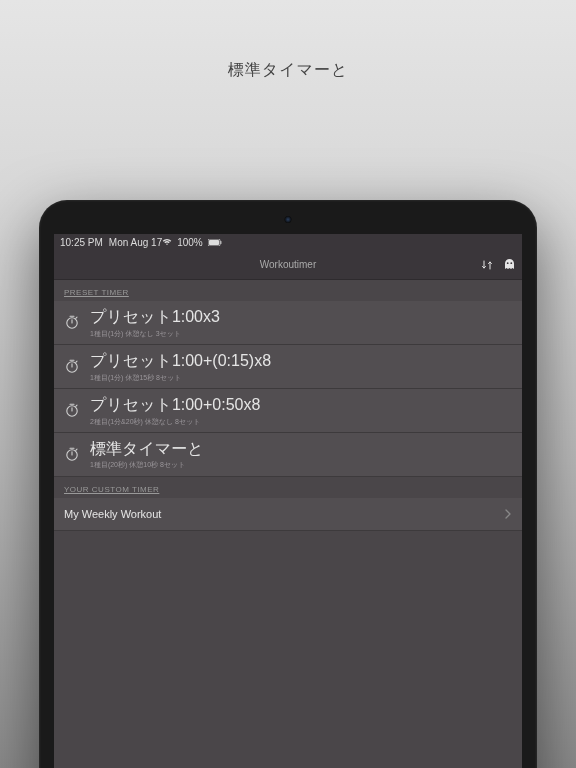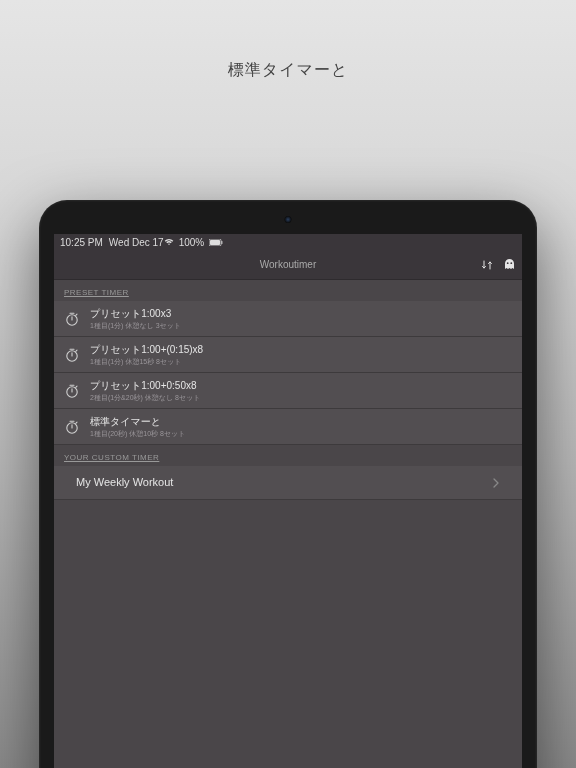--- a/index.html
+++ b/index.html
@@ -99,60 +99,60 @@
   }
   .item-icon {
     width: 16px;
     height: 16px;
     flex-shrink: 0;
     color: #d0d0d0;
   }
   .item-body { flex: 1; }
   .item-title {
     color: #e5e5e5;
-    font-size: 10px;
+    font-size: 16px;
     line-height: 1.3;
   }
   .item-sub {
     color: #9a969a;
     font-size: 7px;
     line-height: 1.3;
     margin-top: 1px;
   }
   .chevron {
     color: #888;
     width: 8px;
     height: 12px;
     flex-shrink: 0;
   }
   .custom-item {
     display: flex;
     align-items: center;
-    padding: 9px 22px;
+    padding: 9px 10px;
     border-bottom: 1px solid rgba(0,0,0,0.25);
     background: #524e51;
   }
   .custom-item .item-title { flex: 1; font-size: 11px; }
   svg { display: block; }
 </style>
 </head>
 <body>
 
 <div class="promo-text">
   <div>標準タイマーと</div>
 </div>
 
 <div class="device-frame">
   <div class="camera"></div>
   <div class="screen">
 
     <div class="status-bar">
       <div class="status-left">
         <span>10:25 PM</span>
-        <span>Wed Dec 17</span>
+        <span>Mon Aug 17</span>
       </div>
       <div class="status-right">
         <span>
           <svg width="10" height="8" viewBox="0 0 10 8">
               <path d="M5 7 L6 6 A1.4 1.4 0 0 0 4 6 Z M2.3 4.3 A4 4 0 0 1 7.7 4.3 L6.7 5.3 A2.6 2.6 0 0 0 3.3 5.3 Z M0.7 2.7 A6.2 6.2 0 0 1 9.3 2.7 L8.3 3.7 A4.8 4.8 0 0 0 1.7 3.7 Z" fill="#ddd"></path>
             </svg>
         </span>
         <span>100%</span>
         <span>
           <svg width="14" height="7" viewBox="0 0 14 7">

